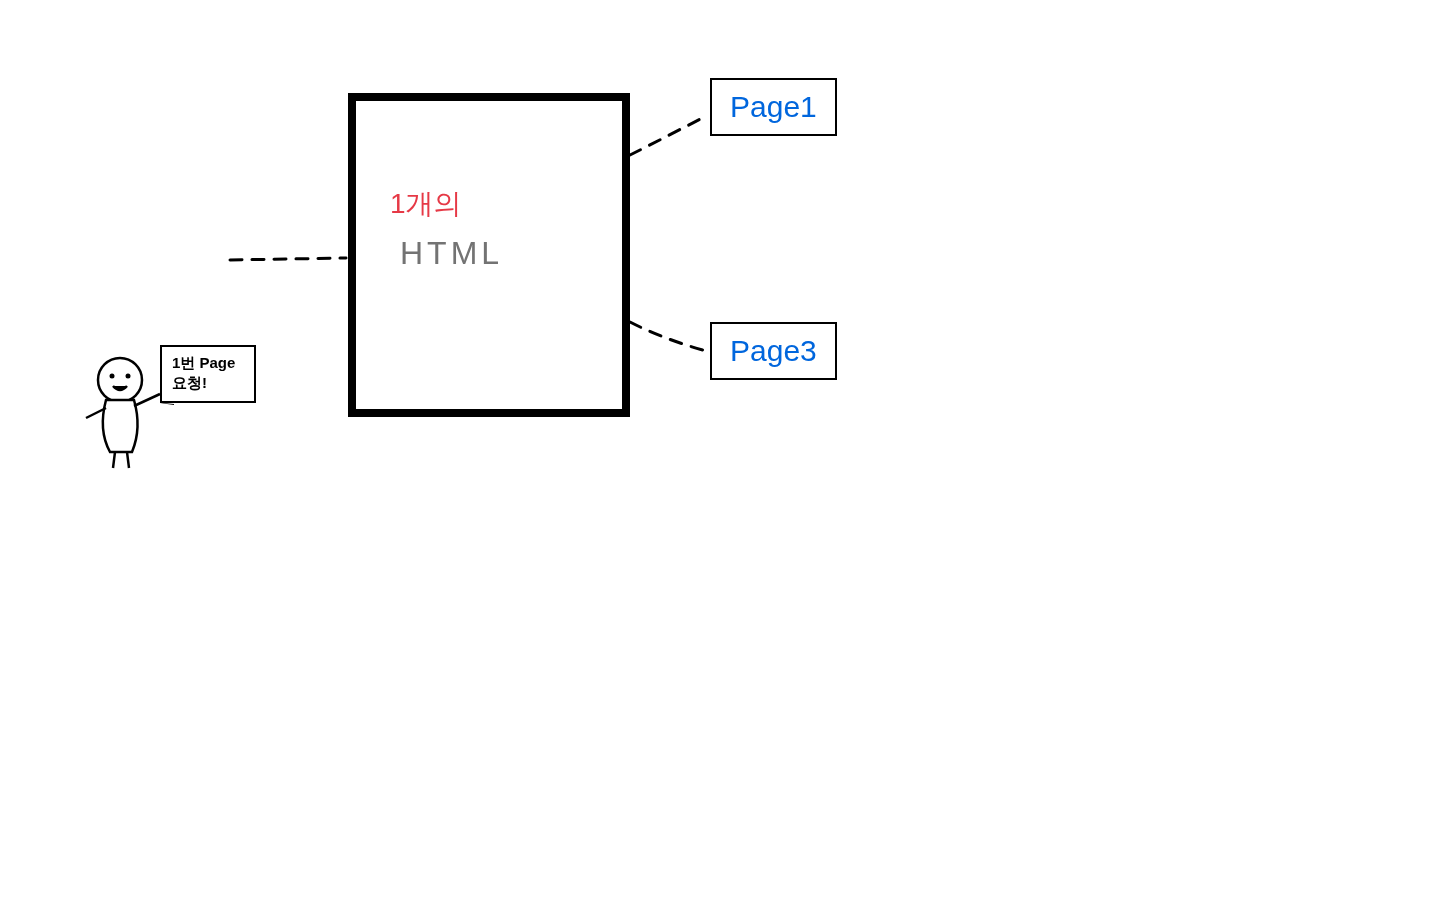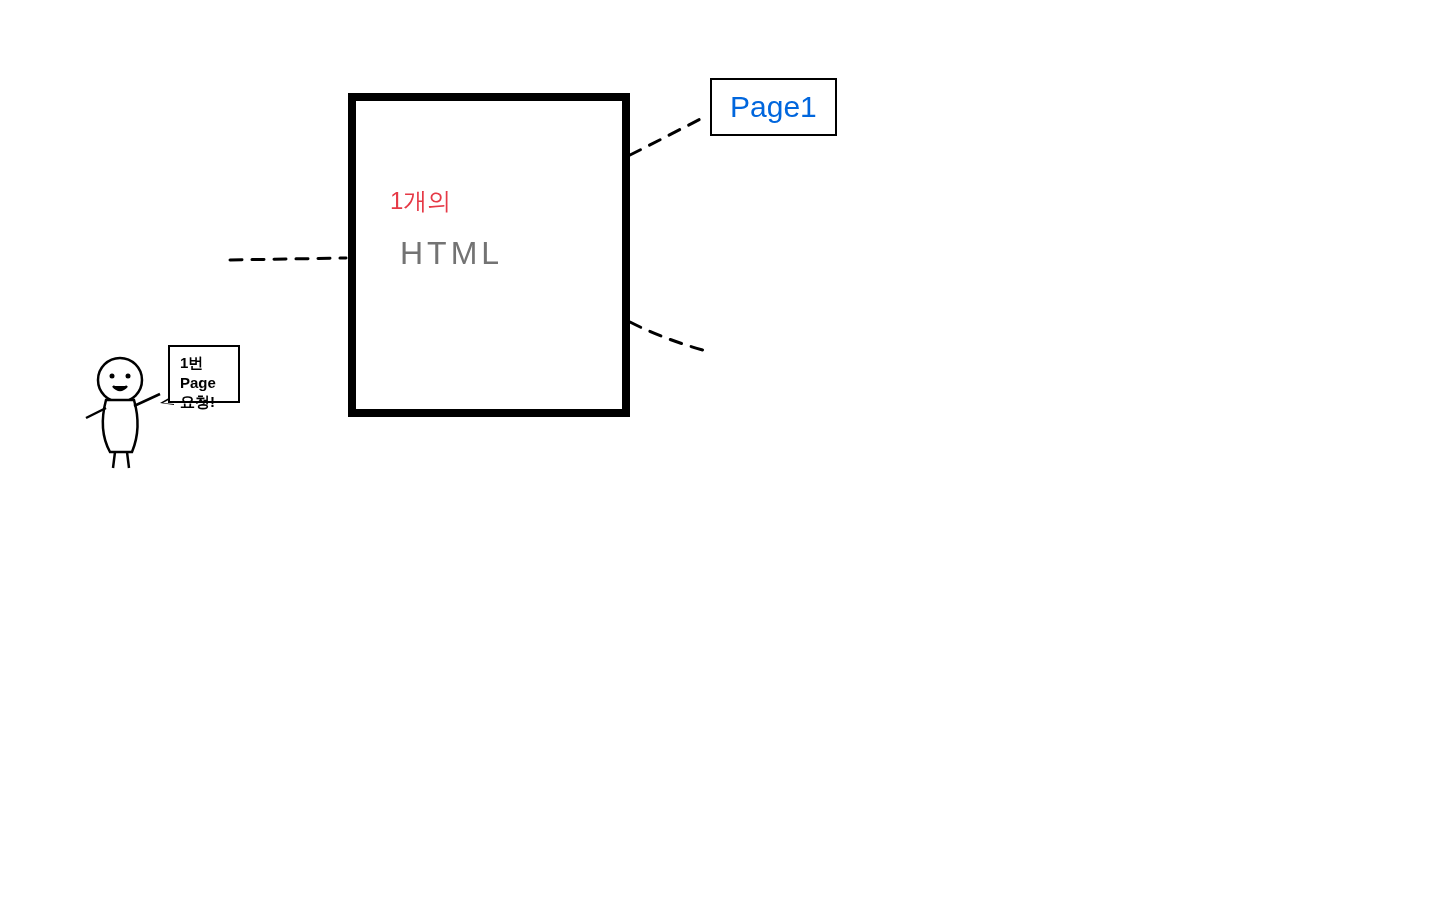--- a/index.html
+++ b/index.html
@@ -21,21 +21,21 @@
       top: 93px;
       width: 282px;
       height: 324px;
       border: 8px solid #000;
       background: #fff;
     }
     .main-box-text-1 {
       position: absolute;
       left: 390px;
       top: 185px;
-      font-size: 24px;
+      font-size: 28px;
       color: #e63946;
       font-weight: 500;
     }
     .main-box-text-2 {
       position: absolute;
       left: 400px;
       top: 235px;
       font-size: 32px;
       color: #737373;
       font-weight: 500;
@@ -64,23 +64,23 @@
     .person-wrap {
       position: absolute;
       left: 80px;
       top: 350px;
       width: 200px;
       height: 140px;
     }
     .person-wrap svg { overflow: visible; }
     .speech-box {
       position: absolute;
-      left: 168px;
+      left: 160px;
       top: 345px;
-      width: 72px;
+      width: 96px;
       height: 58px;
       border: 2px solid #000;
       background: #fff;
       font-size: 15px;
       font-weight: 600;
       color: #000;
       line-height: 1.3;
       padding: 6px 4px 4px 10px;
       font-family: 'Comic Sans MS', 'Malgun Gothic', sans-serif;
     }
@@ -111,20 +111,21 @@
     <path class="dashed" d="M 630 155 Q 660 140 708 115"></path>
     <path class="dashed" d="M 230 260 L 346 258"></path>
     <path class="dashed" d="M 630 322 Q 665 340 710 352"></path>
   </svg>
 
   <div class="main-box"></div>
   <div class="main-box-text-1">1개의</div>
   <div class="main-box-text-2">HTML</div>
 
   <div class="label-box label-page1">Page1</div>
+  <div class="label-box label-page3">Page3</div>
 
   <div class="person-wrap">
     <svg width="120" height="140" viewBox="0 0 120 140">
       <circle cx="40" cy="30" r="22" stroke="#000" stroke-width="2.5" fill="#fff"></circle>
       <circle cx="32" cy="26" r="2.5" fill="#000"></circle>
       <circle cx="48" cy="26" r="2.5" fill="#000"></circle>
       <path d="M 33 36 Q 40 44 47 36" stroke="#000" stroke-width="2.5" fill="#000"></path>
       <path d="M 26 50 Q 18 80 30 102 L 52 102 Q 62 78 54 50 Z" stroke="#000" stroke-width="2.5" fill="#fff"></path>
       <line x1="26" y1="58" x2="6" y2="68" stroke="#000" stroke-width="2.5"></line>
       <line x1="54" y1="56" x2="80" y2="44" stroke="#000" stroke-width="2.5"></line>

